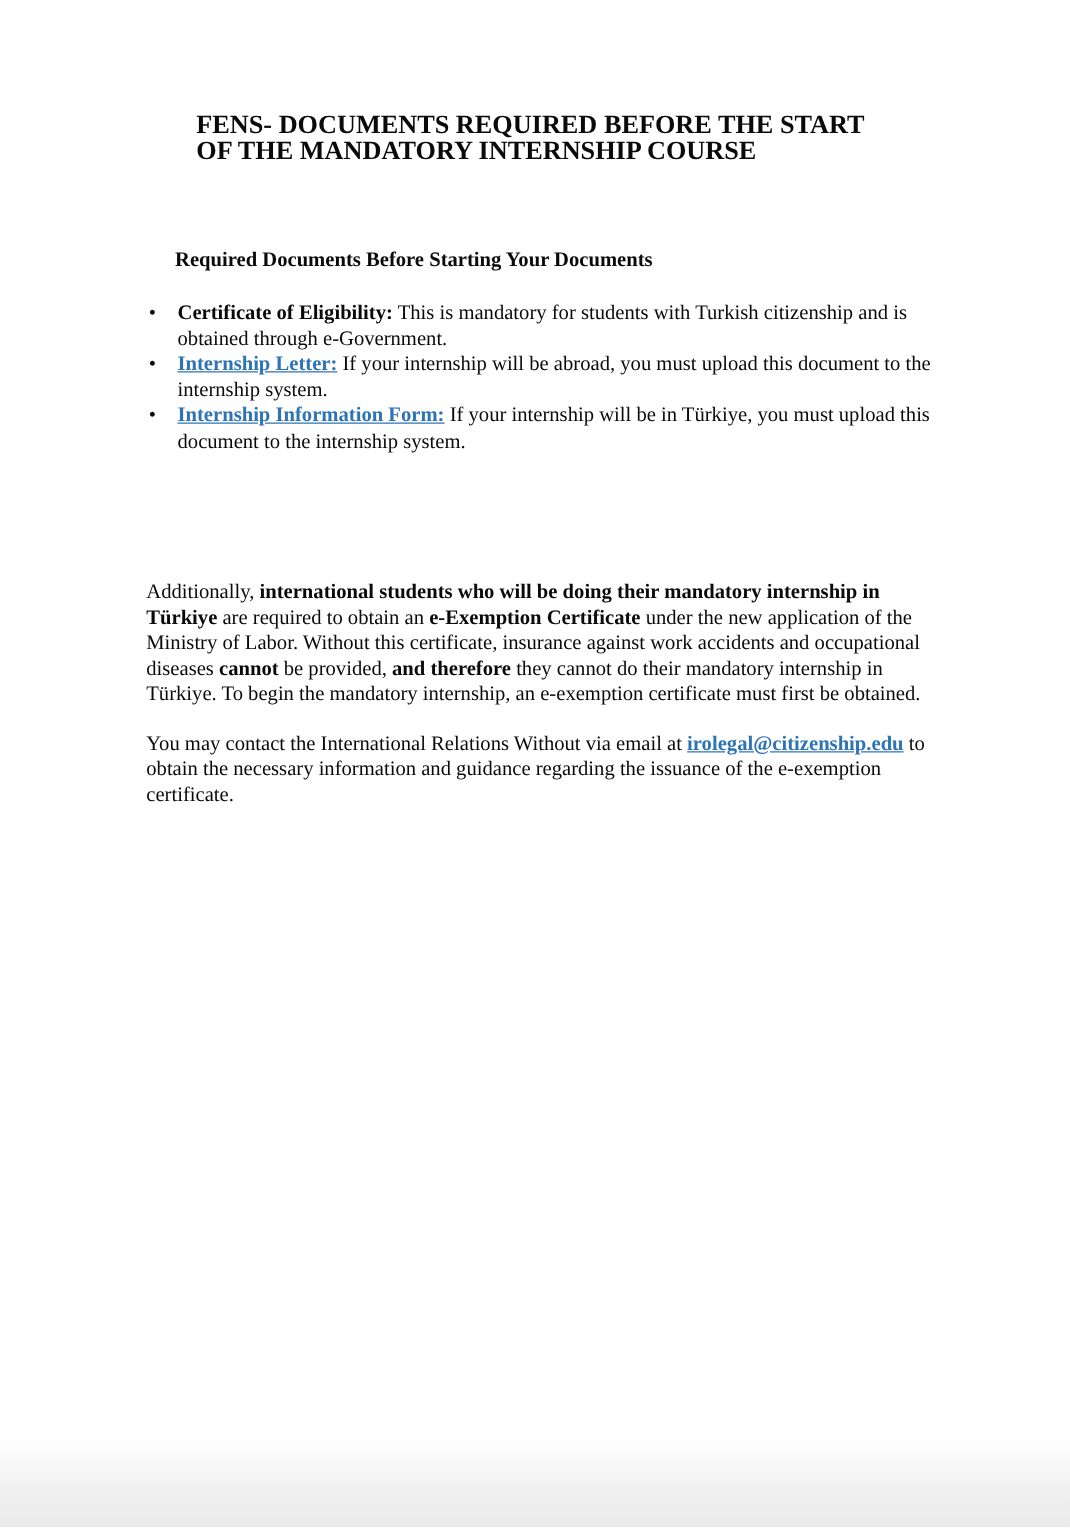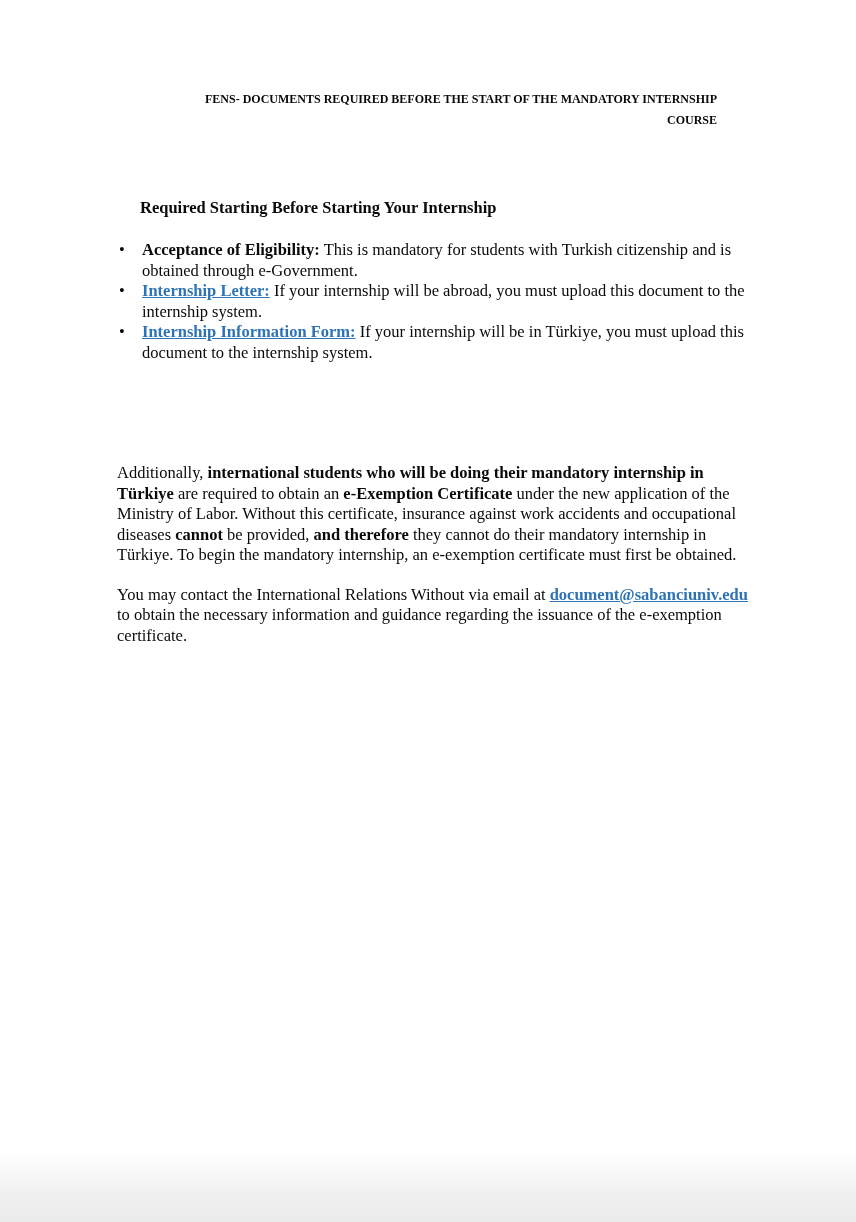--- a/index.html
+++ b/index.html
@@ -11,24 +11,24 @@
     overflow: hidden;
     font-family: "Liberation Serif", serif;
     font-size: 16.5px;
     line-height: 20.5px;
     color: #0a0a0a;
   }
   .content {
     padding: 0 99px 0 117px; 
   }
   .title {
-    font-size: 12px;
+    font-size: 21px;
     line-height: 21px;
     font-weight: bold;
-    text-align: right;
+    text-align: left;
     max-width: 560px;
     margin: 89px auto 16px auto;
   }
   .heading {
     font-size: 16.5px;
     line-height: 21px;
     font-weight: bold;
     margin: 66px 0 0 23px;
   }
   .intro {
@@ -66,35 +66,35 @@
   }
 </style>
 </head>
 <body>
 
 <div class="page">
   <div class="content">
 
     <h1 class="title">FENS- DOCUMENTS REQUIRED BEFORE THE START OF THE MANDATORY INTERNSHIP COURSE</h1>
 
-    <h2 class="heading">Required Starting Before Starting Your Internship</h2>
+    <h2 class="heading">Required Documents Before Starting Your Documents</h2>
 
 
     <ul class="bullets">
       <li>
-        <span class="bullet-dot">•</span><span class="b">Acceptance of Eligibility:</span><span> This is mandatory for students with Turkish citizenship and is obtained through e-Government.</span>
+        <span class="bullet-dot">•</span><span class="b">Certificate of Eligibility:</span><span> This is mandatory for students with Turkish citizenship and is obtained through e-Government.</span>
       </li>
       <li>
         <span class="bullet-dot">•</span><a class="doclink">Internship Letter:</a><span> If your internship will be abroad, you must upload this document to the internship system.</span>
       </li>
       <li>
         <span class="bullet-dot">•</span><a class="doclink">Internship Information Form:</a><span> If your internship will be in Türkiye, you must upload this document to the internship system.</span>
       </li>
     </ul>
 
     <p class="para"><span>Additionally, </span><span class="b">international students who will be doing their mandatory internship in Türkiye</span><span> are required to obtain an </span><span class="b">e-Exemption Certificate</span><span> under the new application of the Ministry of Labor. Without this certificate, insurance against work accidents and occupational diseases </span><span class="b">cannot</span><span> be provided, </span><span class="b">and therefore</span><span> they cannot do their mandatory internship in Türkiye. To begin the mandatory internship, an e-exemption certificate must first be obtained.</span></p>
 
-    <p class="para2"><span>You may contact the International Relations Without via email at </span><a class="doclink">document@sabanciuniv.edu</a><span> to obtain the necessary information and guidance regarding the issuance of the e-exemption certificate.</span></p>
+    <p class="para2"><span>You may contact the International Relations Without via email at </span><a class="doclink">irolegal@citizenship.edu</a><span> to obtain the necessary information and guidance regarding the issuance of the e-exemption certificate.</span></p>
 
   </div>
 
   <div class="page-bottom-shade"></div>
 </div>
 
 </body></html>

